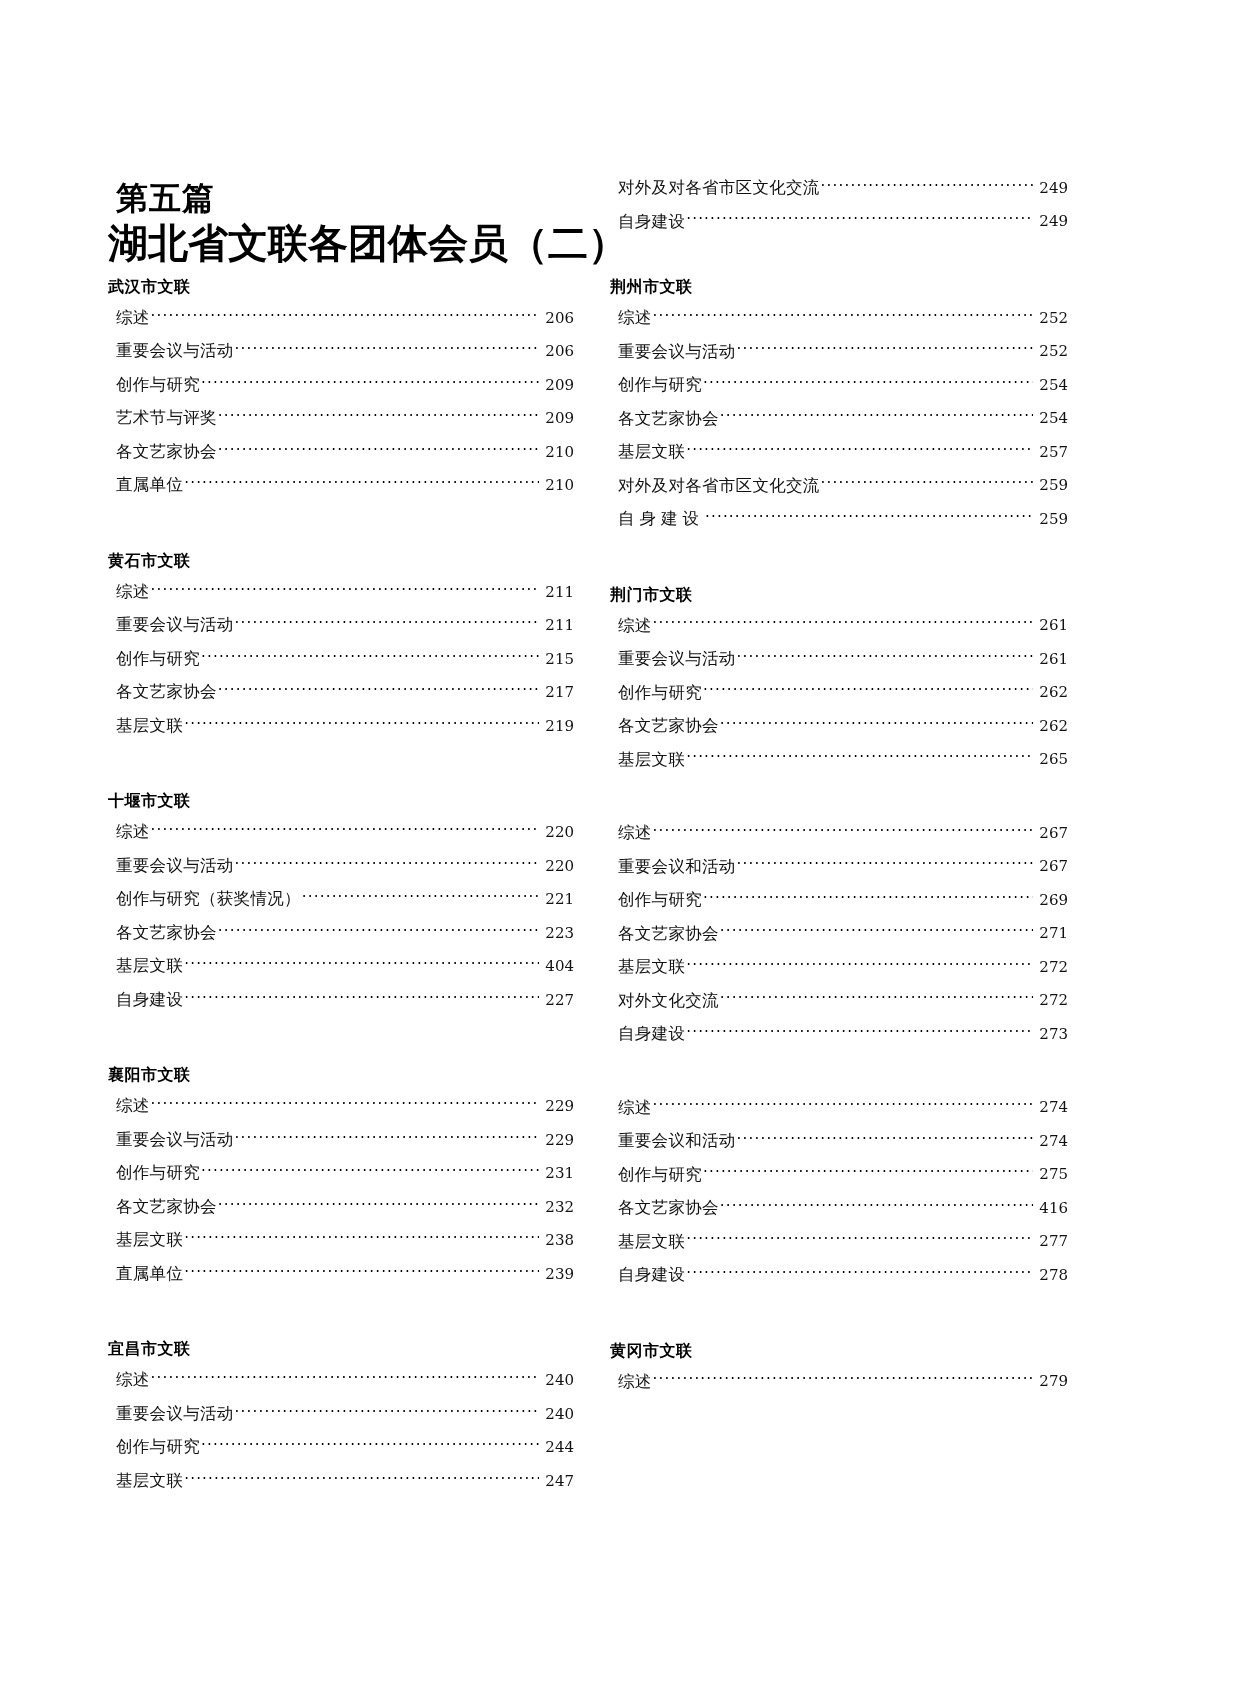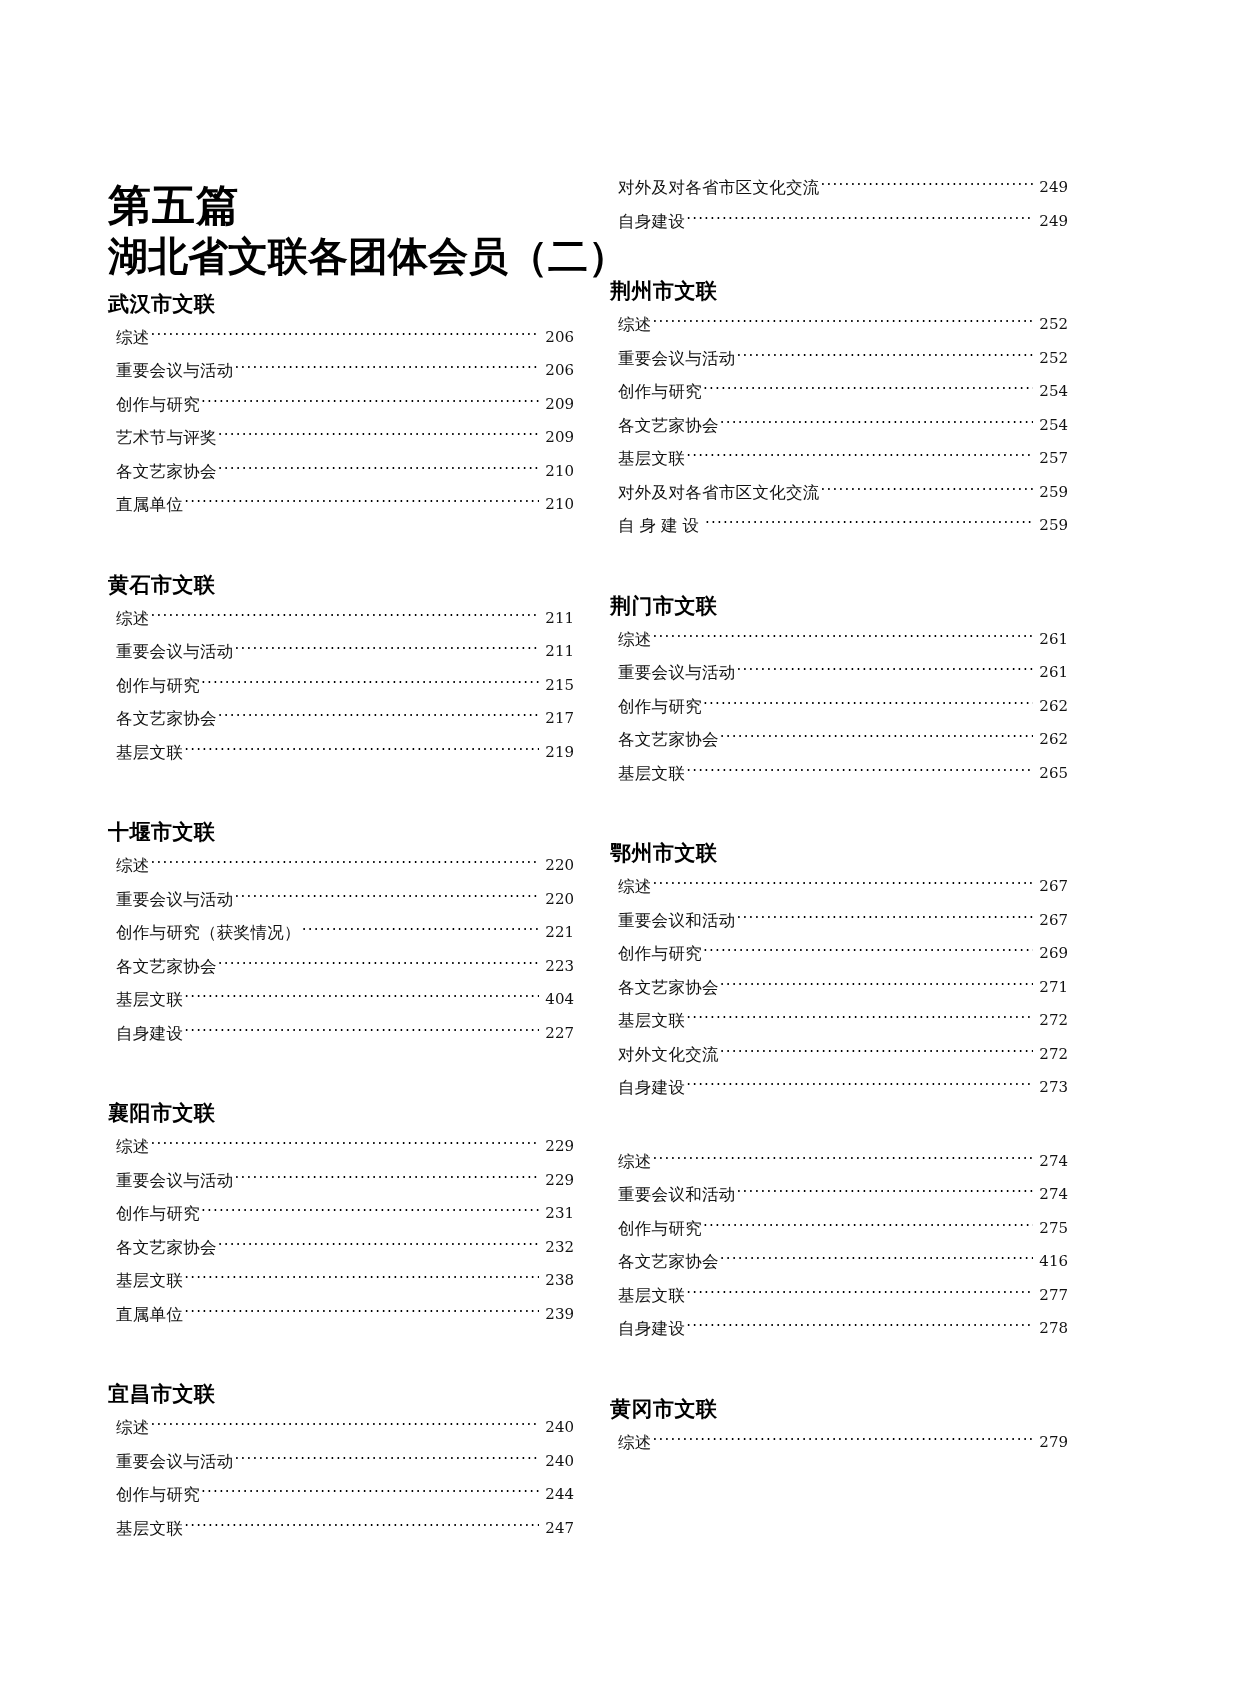--- a/index.html
+++ b/index.html
@@ -22,53 +22,53 @@
     left:108px;
     top:180px;
     width:960px;
     display:flex;
     gap:28px;
   }
   .col{width:466px;flex:0 0 466px;}
 
   
   .part-no{
-    font-size:43px;
+    font-size:32px;
     font-weight:700;
     letter-spacing:1px;
     line-height:1.18;
-    margin:0 0 2px 0;
+    margin:0 0 2px 8px;
     color:#000;
   }
   .part-title{
     font-size:40px;
     font-weight:700;
     letter-spacing:0px;
     line-height:1.18;
     margin:0 0 10px 0;
     color:#000;
     white-space:nowrap;
   }
 
   
   .group{margin-bottom:22px;}
   .group-title{
-    font-size:21px;
+    font-size:16px;
     font-weight:700;
     letter-spacing:0.5px;
     color:#000;
     margin:0 0 12px 0;
     padding-left:0px;
   }
   .col-right .group-title{padding-left:8px;}
 
   
   .entry{
     display:flex;
-    align-items:flex-start;
+    align-items:center;
     font-size:16.5px;
     line-height:1.0;
     margin:0 0 17px 0;
     white-space:nowrap;
     padding-left:8px;
   }
   .col-right .entry{padding-left:16px;}
   .entry .label{
     flex:0 0 auto;
     letter-spacing:0.3px;
@@ -341,21 +341,20 @@
               <span class="page-no">262</span>
             </div>
             <div class="entry">
               <span class="label">基层文联</span>
               <span class="dots">··········································································································································································································</span>
               <span class="page-no">265</span>
             </div>
             <div class="gap-md"></div>
           </div>
           <div class="group">
-            <div class="group-title">鄂州市文联</div>
             <div class="entry">
               <span class="label">综述</span>
               <span class="dots">··········································································································································································································</span>
               <span class="page-no">267</span>
             </div>
             <div class="entry">
               <span class="label">重要会议和活动</span>
               <span class="dots">··········································································································································································································</span>
               <span class="page-no">267</span>
             </div>

